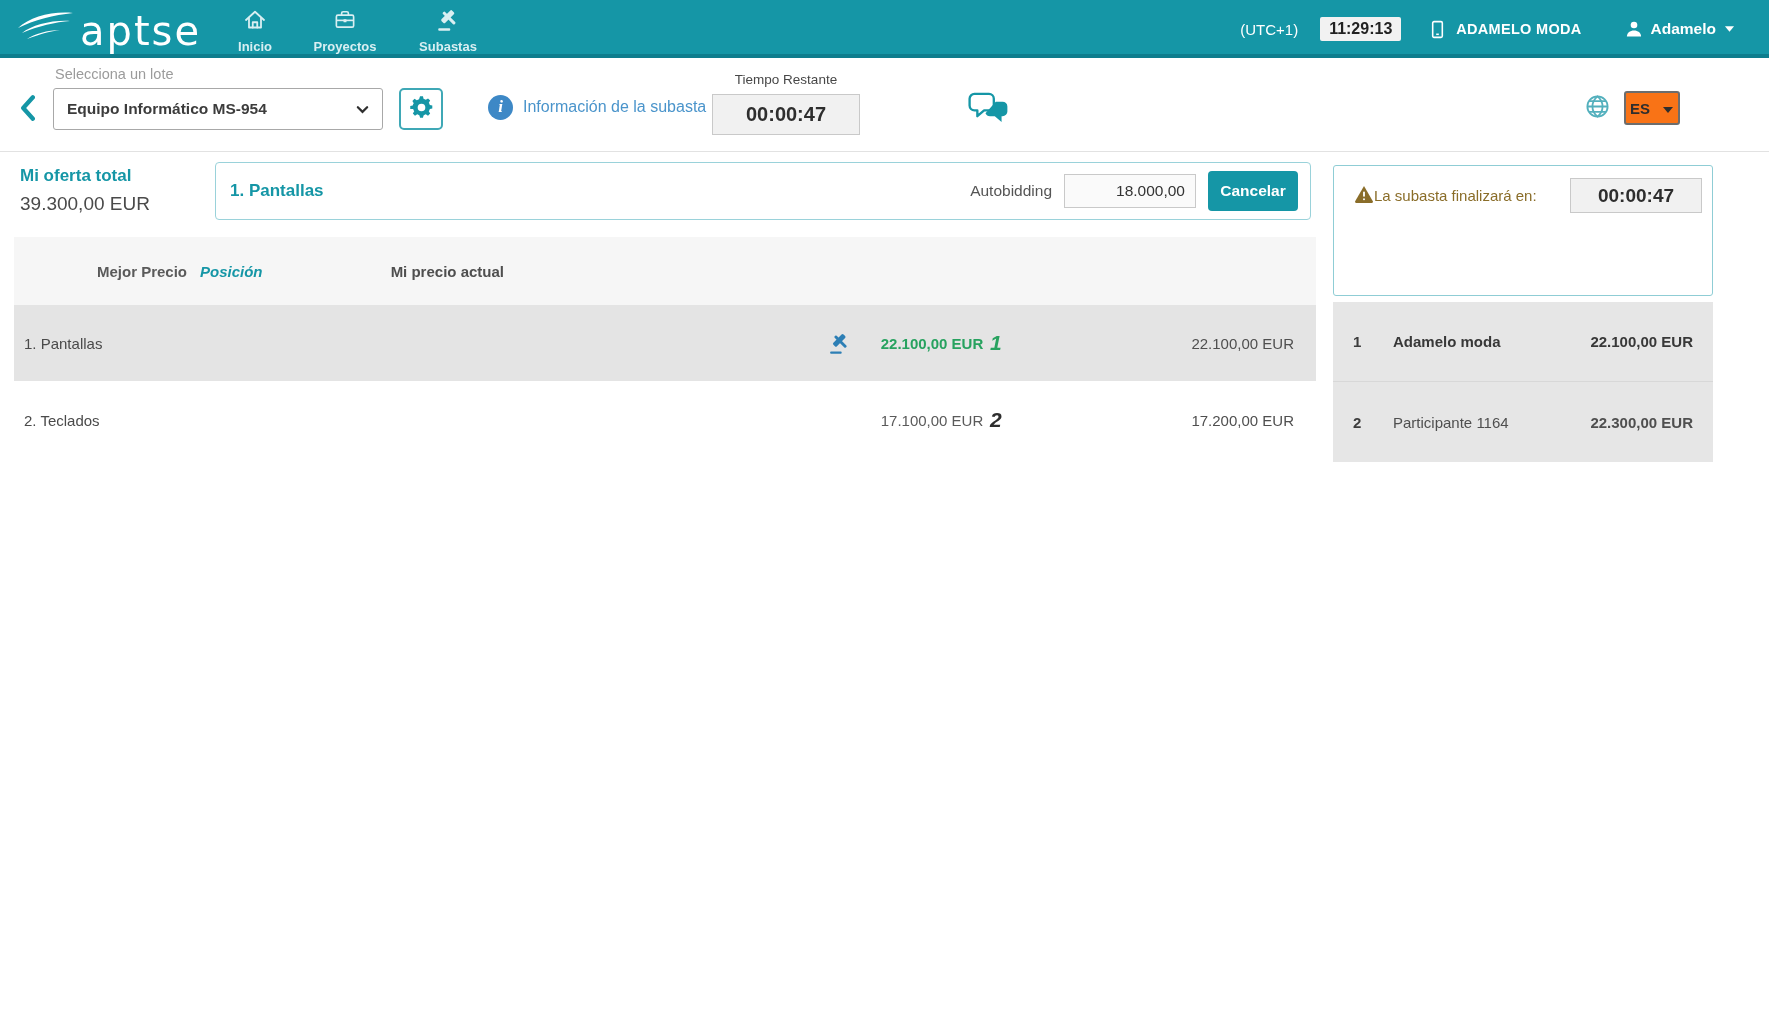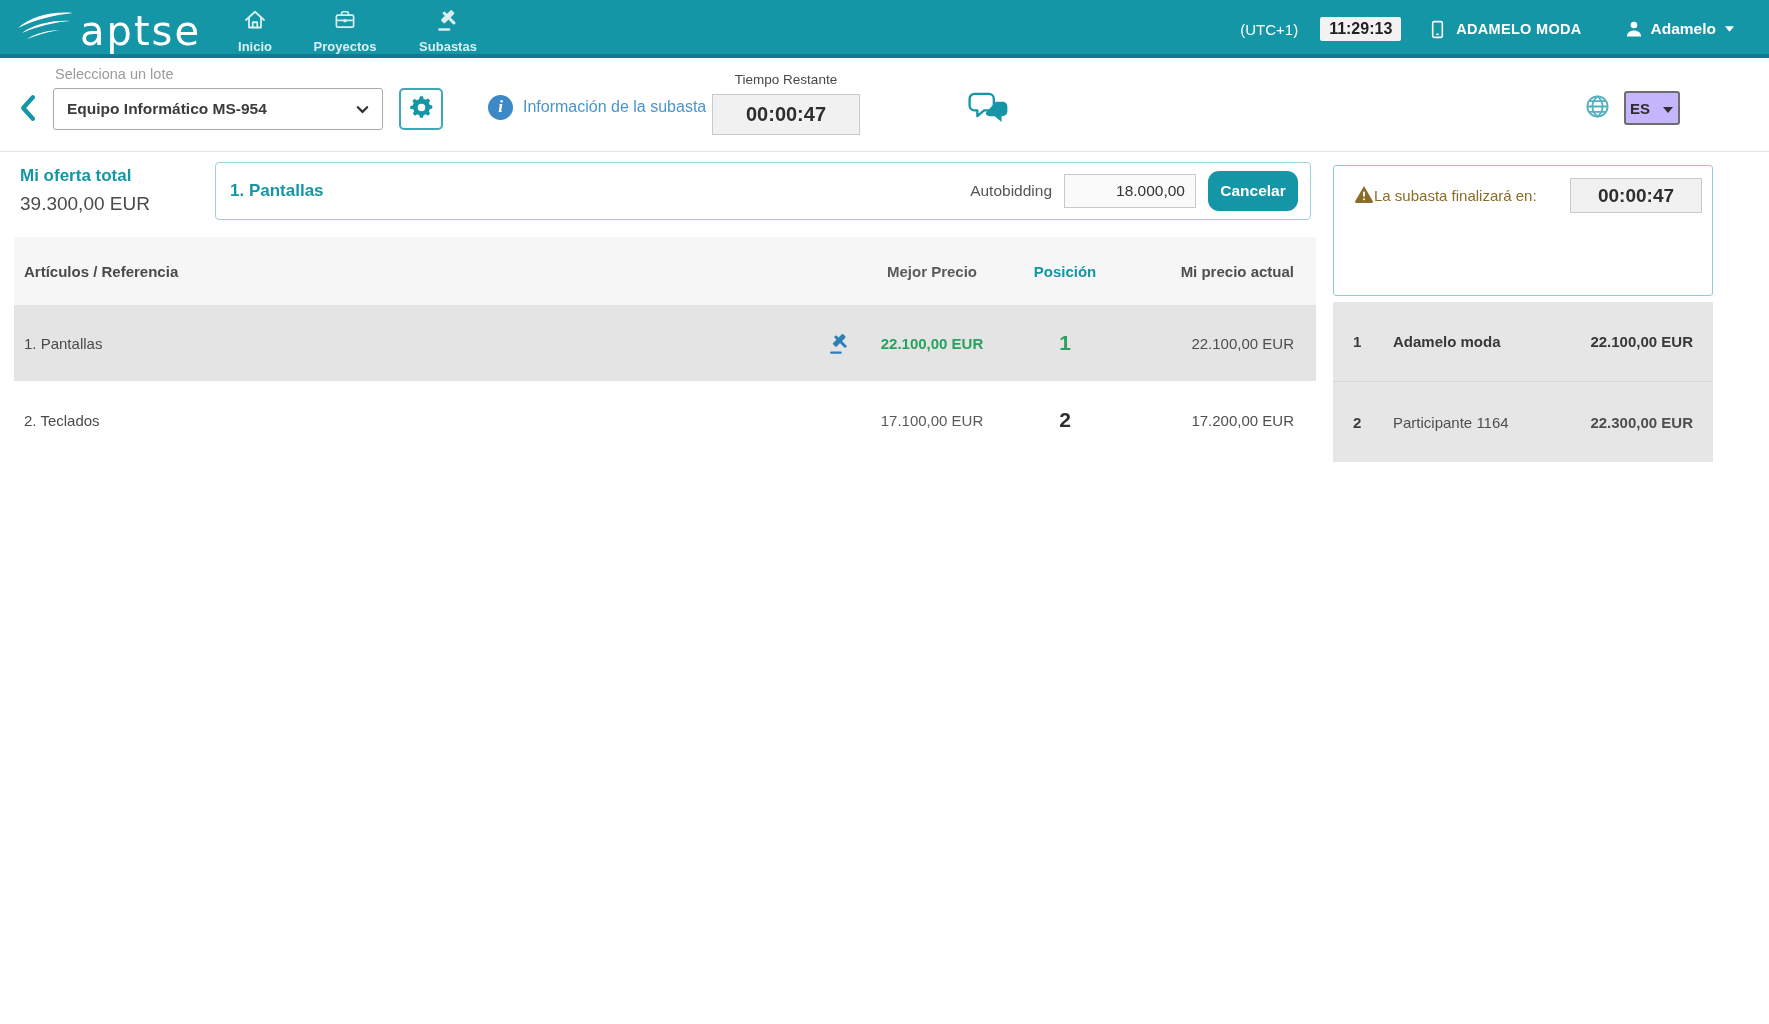--- a/index.html
+++ b/index.html
@@ -33,44 +33,44 @@
   .info-row { left:488px; top:0; height:90px; display:flex; align-items:center; gap:10px; cursor:pointer; }
   .info-badge { width:25px; height:25px; border-radius:50%; background:#3d88c6; color:#fff; display:flex; align-items:center; justify-content:center; font-family:"Liberation Serif", serif; font-style:italic; font-weight:700; font-size:17px; }
   .info-text { color:#4a94cb; font-size:16px; }
   .timer-group { left:700px; top:10px; width:172px; text-align:center; }
   .timer-label { font-size:13.5px; color:#474747; }
   .timer-box { margin:7px auto 0; width:148px; height:41px; background:#f1f1f1; border:1px solid #c9c9c9; display:flex; align-items:center; justify-content:center; font-size:20px; font-weight:700; color:#2e2e2e; }
   .chat-btn { left:966px; top:30px; color:#1596a6; cursor:pointer; }
   .help-row { left:1394px; top:0; height:90px; display:flex; align-items:center; gap:10px; color:#4a94cb; cursor:pointer; }
   .help-text { font-size:16px; }
   .globe { left:1584px; top:31px; color:#53b0bd; }
-  .lang-select { left:1624px; top:29px; width:56px; height:34px; border:2px solid #6d6d6d; border-radius:3px; background:#c4b5fd; display:flex; align-items:center; justify-content:center; gap:12px; font-weight:700; font-size:15px; color:#2e2e2e; cursor:pointer; }
+  .lang-select { left:1624px; top:29px; width:56px; height:34px; border:2px solid #6d6d6d; border-radius:3px; background:#f97316; display:flex; align-items:center; justify-content:center; gap:12px; font-weight:700; font-size:15px; color:#2e2e2e; cursor:pointer; }
 
   
   .summary-label { position:absolute; left:20px; top:166px; color:#1596a6; font-weight:700; font-size:17px; }
   .summary-value { position:absolute; left:20px; top:193px; color:#4a4a4a; font-size:19px; }
 
   
   .lot-panel { position:absolute; left:215px; top:162px; width:1096px; height:58px; border:1px solid #9ad2da; border-radius:4px; background:#fff; display:flex; align-items:center; padding:0 12px 0 14px; }
   .lot-title { color:#1596a6; font-weight:700; font-size:17px; }
   .autob-label { margin-left:auto; color:#555; font-size:15.5px; }
   .autob-input { margin-left:12px; width:132px; height:34px; border:1px solid #c9c9c9; background:#fafafa; text-align:right; padding:16px 10px; font-size:15.5px; color:#333; font-family:inherit; }
-  .cancel-btn { margin-left:12px; width:90px; height:40px; background:#1596a6; color:#fff; font-weight:700; font-size:15.5px; border:none; border-radius:11px; cursor:pointer; }
+  .cancel-btn { margin-left:12px; width:90px; height:40px; background:#1596a6; color:#fff; font-weight:700; font-size:15.5px; border:none; border-radius:4px; cursor:pointer; }
 
   
   .table { position:absolute; left:14px; top:237px; width:1302px; }
   .trow { display:flex; align-items:center; }
   .thead { height:68px; background:#f6f6f6; color:#1596a6; font-weight:700; }
   .thead > div { font-size:15px; }
   .r1 { height:76px; background:#e4e4e4; }
   .r2 { height:78px; background:#fff; }
   .c-item { flex:1; padding-left:10px; font-size:15px; color:#4a4a4a; }
   .c-gavel { width:70px; display:flex; justify-content:center; color:#2d7fb5; }
   .c-best { width:116px; text-align:center; font-size:15px; color:#5a5a5a; }
-  .c-pos { width:150px; text-align:center; font-size:15px; }
+  .c-pos { width:150px; text-align:left; font-size:15px;font-style:italic; }
   .c-my { width:176px; text-align:right; padding-right:22px; font-size:15px; color:#4f4f4f; }
   .r1 .c-best { color:#27a25f; font-weight:600; }
   .r1 .c-pos { color:#27a25f; font-weight:700; font-size:21px; }
   .r2 .c-pos { color:#2e2e2e; font-weight:700; font-size:21px; }
 
   
   .warn-panel { position:absolute; left:1333px; top:165px; width:380px; height:131px; border:1px solid #8fcdd5; border-radius:3px; background:#fff; }
   .warn-row { display:flex; align-items:center; padding:12px 10px 0 20px; }
   .warn-text { color:#8a6d29; font-size:15px; margin-left:0; }
   .warn-timer { margin-left:auto; width:132px; height:35px; background:#f1f1f1; border:1px solid #c9c9c9; display:flex; align-items:center; justify-content:center; font-size:19px; font-weight:700; color:#2e2e2e; }
@@ -218,21 +218,20 @@
 
   <div class="lot-panel">
     <span class="lot-title">1. Pantallas</span>
     <span class="autob-label">Autobidding</span>
     <input class="autob-input" type="text" value="18.000,00" style="">
     <button class="cancel-btn">Cancelar</button>
   </div>
 
   <div class="table">
     <div class="trow thead">
-      <div class="c-item">Artículos / Referencia</div>
       <div class="c-gavel"></div>
       <div class="c-best">Mejor Precio</div>
       <div class="c-pos">Posición</div>
       <div class="c-my">Mi precio actual</div>
     </div>
     <div class="trow r1">
       <div class="c-item">1. Pantallas</div>
       <div class="c-gavel">
         <svg viewBox="0 0 32 32" width="23" height="23" fill="currentColor">
           <g transform="rotate(-45 16 12)">

